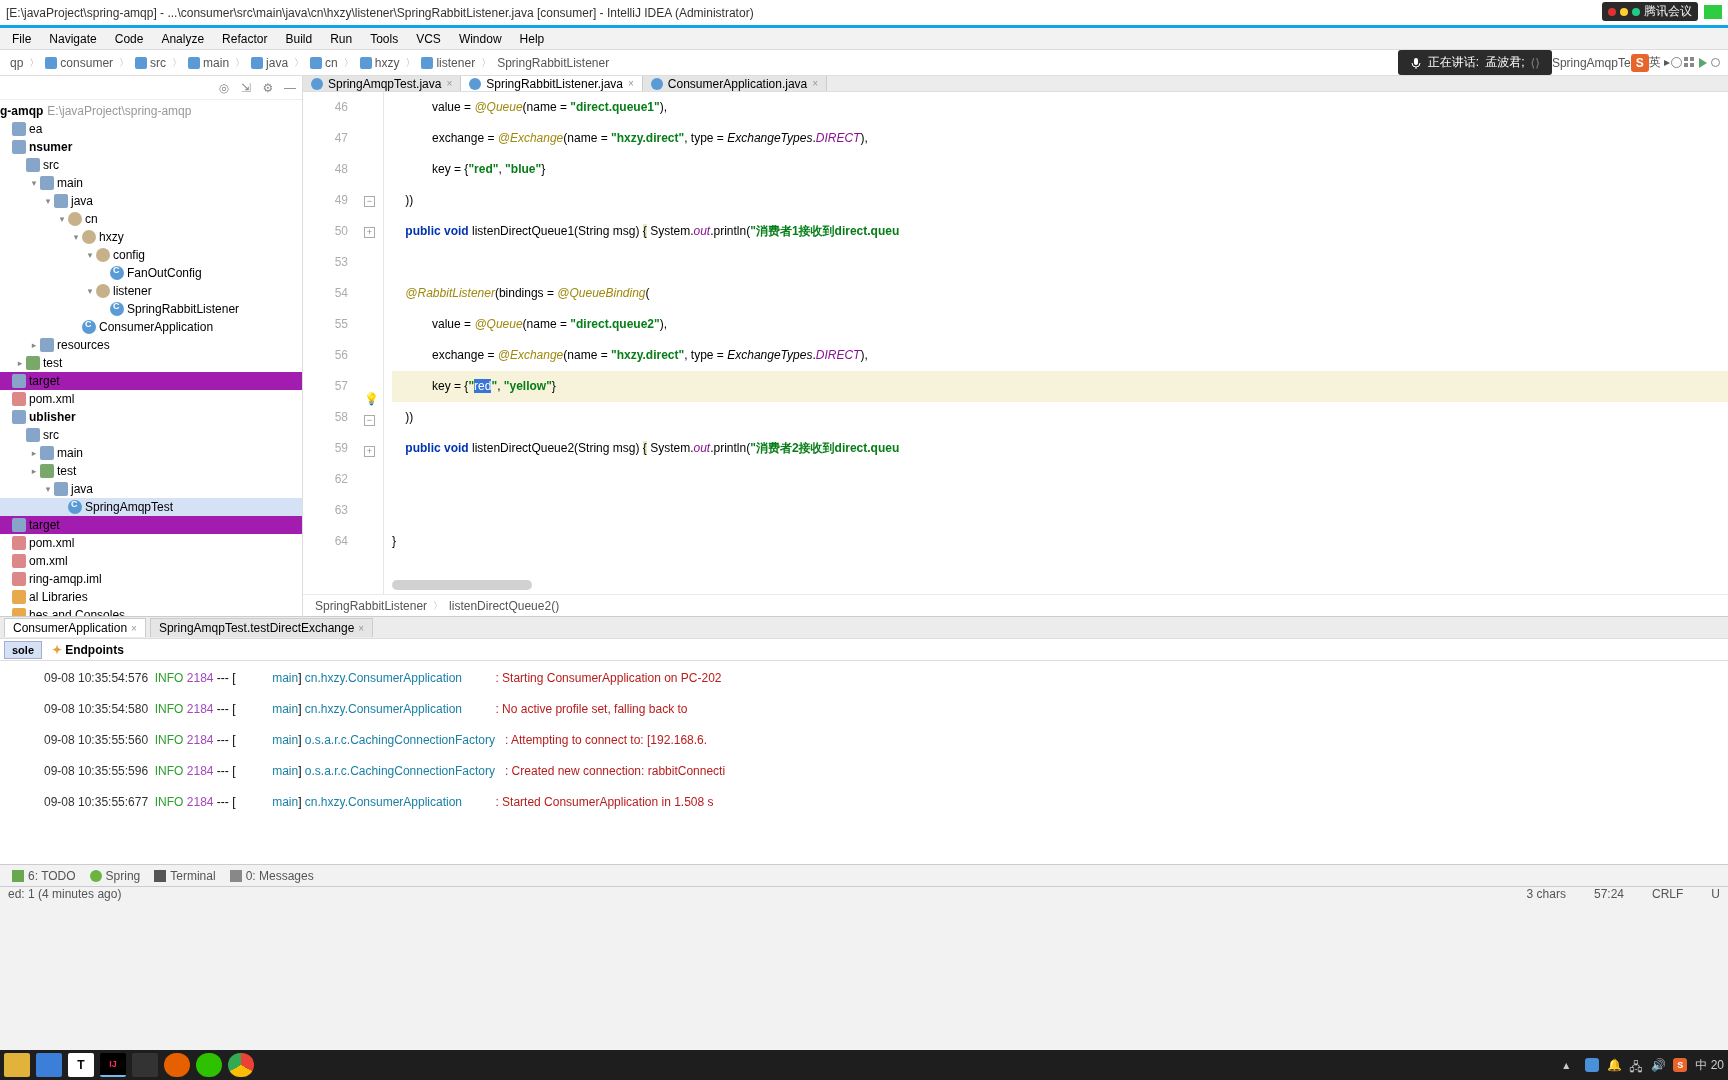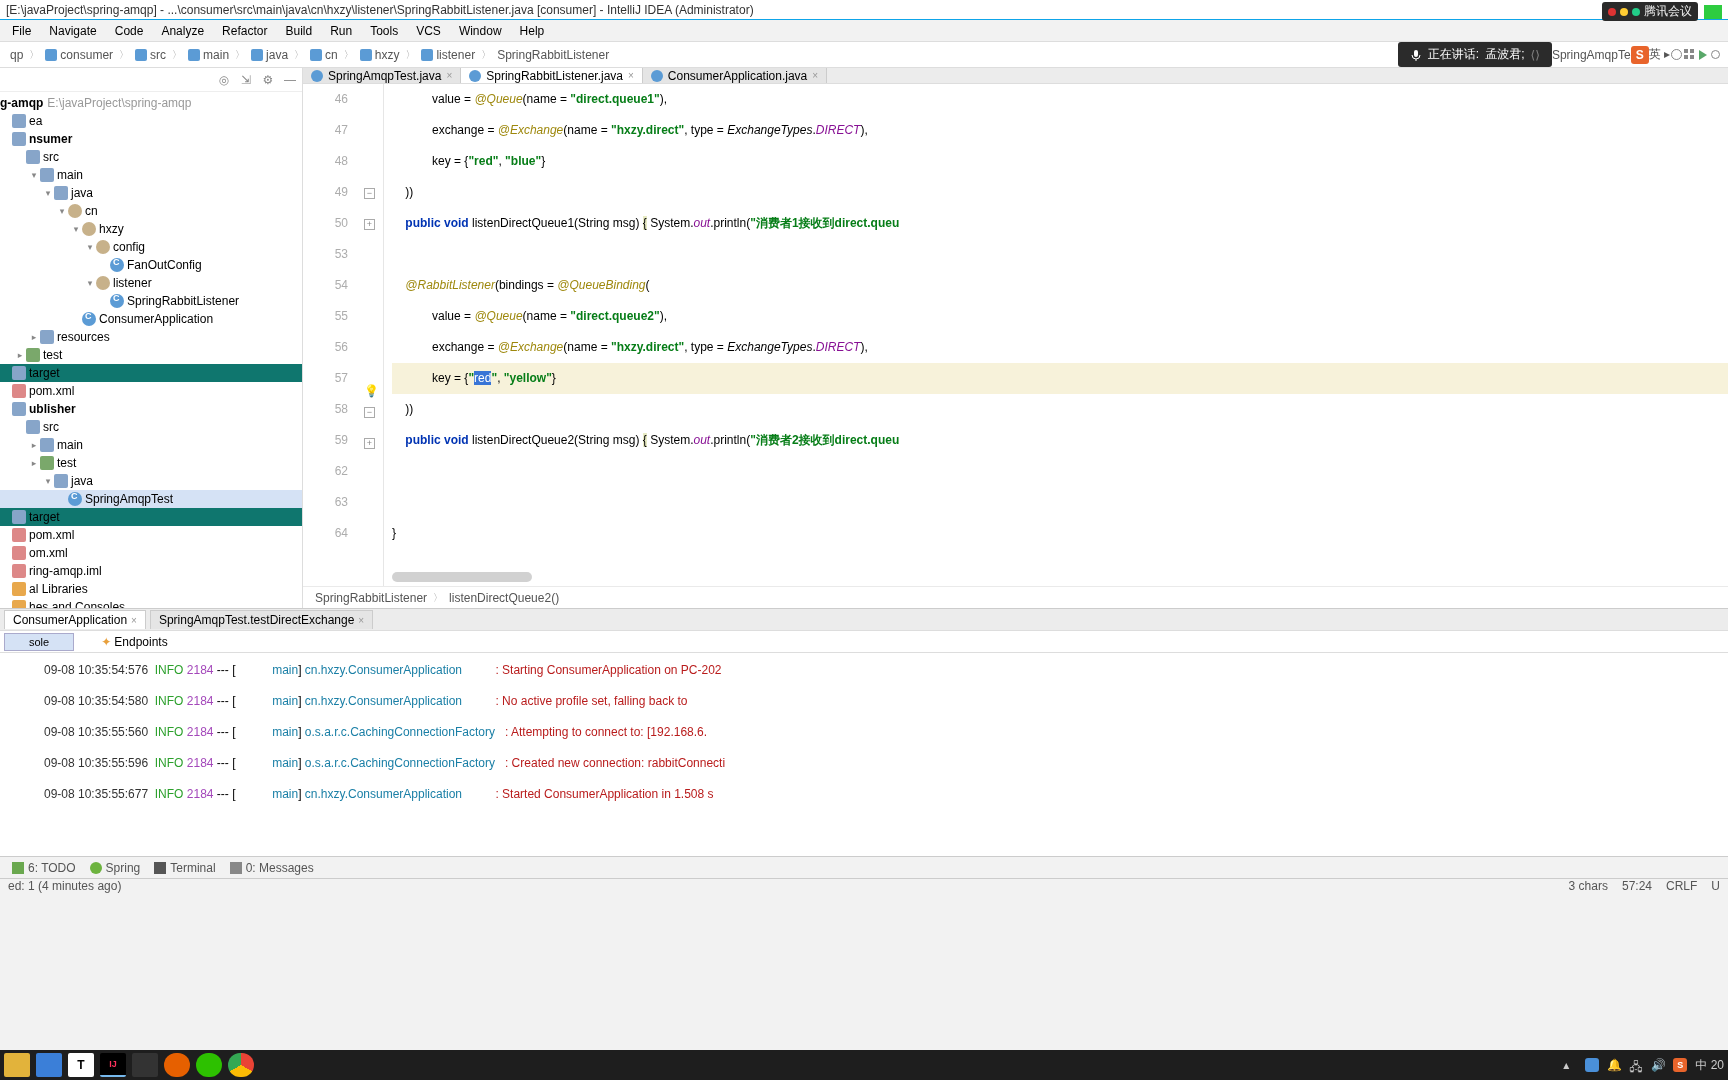--- a/index.html
+++ b/index.html
@@ -1,19 +1,19 @@
 <!DOCTYPE html>
 <html><head>
 <meta charset="utf-8">
 <style>
 * { margin: 0; padding: 0; box-sizing: border-box; font-family: "Segoe UI", Arial, sans-serif; font-size: 12px; }
 body { background: #f2f2f2; width: 1728px; height: 1080px; overflow: hidden; position: relative; }
 
 
-.title-bar { height: 20px; background: #fff; display: flex; align-items: center; padding: 8px 6px; border-bottom: 1px solid #0ea5e9; }
+.title-bar { height: 28px; background: #fff; display: flex; align-items: center; padding: 8px 6px; border-bottom: 3px solid #0ea5e9; }
 .title-bar .title-text { color: #333; }
 
 
 .menu-bar { height: 22px; background: #f2f2f2; display: flex; align-items: center; padding: 0 4px; gap: 2px; border-bottom: 1px solid #ddd; }
 .menu-bar .menu-item { padding: 2px 8px; cursor: pointer; }
 
 
 .nav-bar { height: 26px; background: #fff; display: flex; align-items: center; padding: 0 6px; border-bottom: 1px solid #ddd; justify-content: space-between; }
 .breadcrumb { display: flex; align-items: center; gap: 2px; }
 .breadcrumb-item { display: flex; align-items: center; gap: 3px; padding: 2px 4px; cursor: pointer; color: #555; }
@@ -25,21 +25,21 @@
 
 .main-area { display: flex; height: 540px; }
 
 
 .project-panel { width: 303px; background: #fff; border-right: 1px solid #ddd; display: flex; flex-direction: column; }
 .tree-toolbar { height: 24px; display: flex; align-items: center; justify-content: flex-end; padding: 0 4px; gap: 6px; border-bottom: 1px solid #eee; }
 .tree-icon-btn { width: 16px; height: 16px; cursor: pointer; color: #888; display: flex; align-items: center; justify-content: center; }
 .tree { flex: 1; overflow: auto; padding: 2px 0; }
 .tree-row { display: flex; align-items: center; height: 18px; padding-right: 4px; cursor: pointer; white-space: nowrap; }
 .tree-row.selected { background: #d5e2f5; }
-.tree-row.special { background: #0f766e; }
+.tree-row.special { background: #a21caf; }
 .tr-indent { display: inline-block; }
 .tr-arrow { width: 12px; text-align: center; color: #888; font-size: 9px; }
 .tr-icon { width: 14px; height: 14px; margin-right: 3px; display: inline-block; }
 .ico-folder { background: #87a5c9; border-radius: 2px; }
 .ico-pkg { background: #c7b18a; border-radius: 7px; }
 .ico-java { background: #5b9bd5; border-radius: 7px; position: relative; }
 .ico-java::after { content: "C"; position: absolute; left: 3px; top: -1px; color: #fff; font-size: 9px; font-weight: bold; }
 .ico-xml { background: #d88; border-radius: 2px; }
 .ico-lib { background: #e8a84c; border-radius: 2px; }
 .ico-test { background: #7aa86b; border-radius: 2px; }
@@ -76,38 +76,38 @@
 
 .code-crumb { height: 22px; border-top: 1px solid #eaeaea; display: flex; align-items: center; padding: 0 12px; gap: 6px; color: #555; font-size: 11px; }
 
 
 .run-panel { border-top: 1px solid #ccc; height: 248px; display: flex; flex-direction: column; background: #fff; }
 .run-tabs { height: 22px; display: flex; align-items: center; background: #ececec; border-bottom: 1px solid #ddd; padding: 0 4px; gap: 4px; }
 .run-tab { padding: 2px 8px; display: flex; align-items: center; gap: 4px; background: #fff; border: 1px solid #ccc; border-bottom: none; font-size: 11px; cursor: pointer; }
 .run-tab.inactive { background: #e5e5e5; }
 .run-close { color: #999; font-size: 10px; }
 .sub-tabs { height: 22px; display: flex; align-items: center; border-bottom: 1px solid #ddd; padding: 0 4px; gap: 2px; background: #fff; }
-.sub-tab { padding: 2px 24px; font-size: 11px; cursor: pointer; border: 1px solid transparent; }
+.sub-tab { padding: 2px 7px; font-size: 11px; cursor: pointer; border: 1px solid transparent; font-weight: bold; }
 .sub-tab.active { background: #d5e2f5; border-color: #aac; }
 .console { flex: 1; overflow: auto; font-family: "JetBrains Mono", Consolas, monospace; font-size: 17px; line-height: 31px; padding: 2px 8px; white-space: pre; }
 .console .ts { color: #333; margin-left: 36px; }
 .console .info { color: #2ca02c; }
 .console .pid { color: #a347ba; }
 .console .thread { color: #1a7fa6; }
 .console .logger { color: #1a7fa6; }
 .console .msg { color: #b91c1c; }
 
 
 .tool-strip { height: 22px; background: #f2f2f2; border-top: 1px solid #ccc; display: flex; align-items: center; padding: 0 6px; gap: 2px; }
 .tool-btn { padding: 1px 6px; display: flex; align-items: center; gap: 4px; cursor: pointer; font-size: 11px; color: #555; }
 .tool-btn .tico { width: 12px; height: 12px; }
 
 
 .status-bar { height: 21px; background: #f2f2f2; border-top: 1px solid #ccc; display: flex; align-items: flex-start; justify-content: space-between; padding: 0 8px; font-size: 11px; color: #555; }
-.status-right { display: flex; gap: 14px; }
+.status-right { display: flex; gap: 28px; }
 
 
 .taskbar { position: absolute; bottom: 0; left: 0; right: 0; height: 30px; background: #1e1e1e; display: flex; align-items: center; padding: 0 4px; gap: 6px; }
 .task-btn { width: 26px; height: 24px; background: #333; border-radius: 2px; display: flex; align-items: center; justify-content: center; }
 .task-btn.active { background: #444; border-bottom: 2px solid #76b9ed; }
 .tray { margin-left: auto; display: flex; align-items: center; gap: 8px; color: #ccc; font-size: 10px; }
 .tray-ico { width: 14px; height: 14px; }
 
 
 .title-right { position: absolute; right: 6px; top: 2px; display: flex; align-items: center; gap: 6px; }

